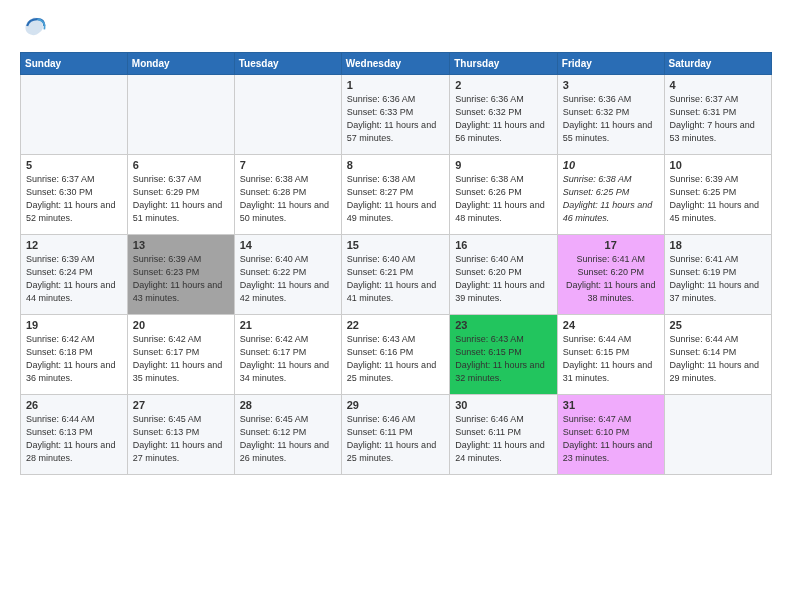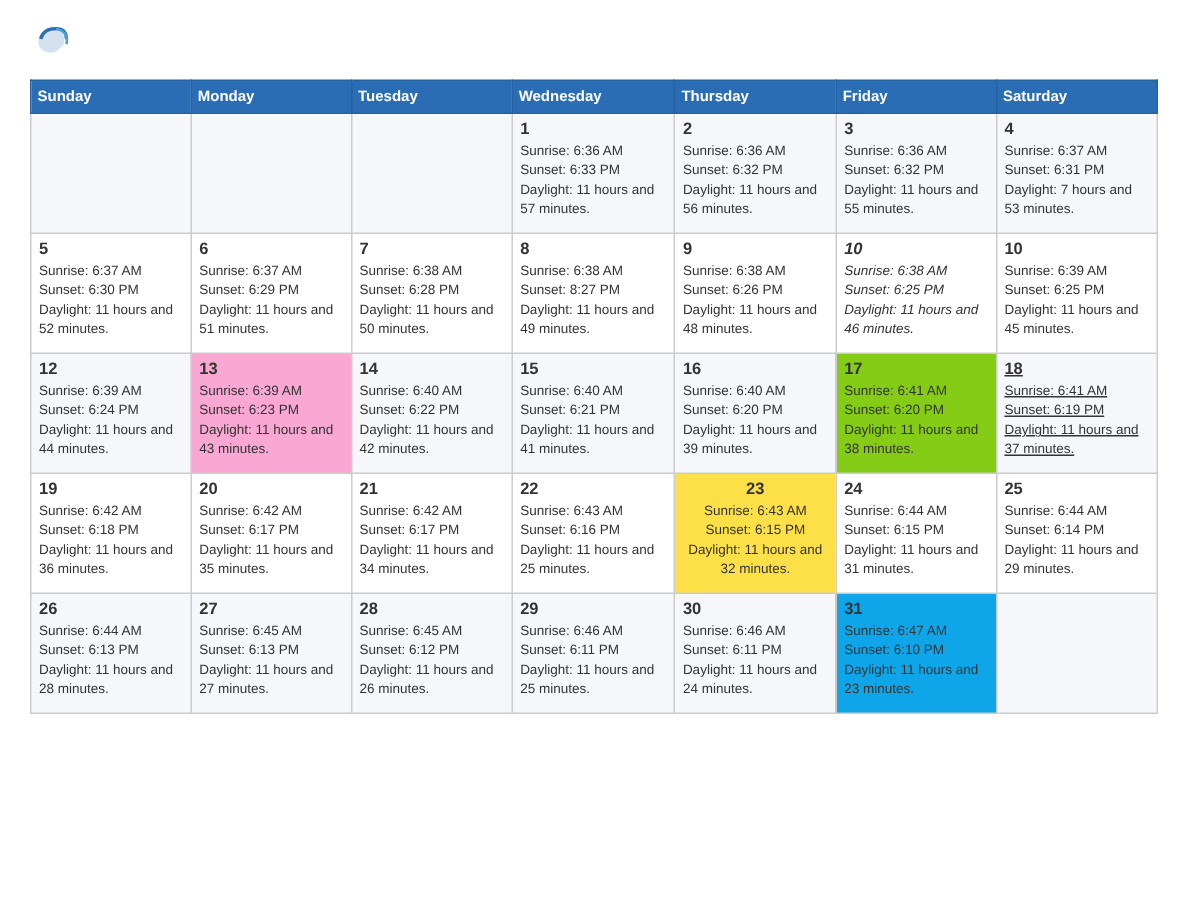--- a/index.html
+++ b/index.html
@@ -186,41 +186,41 @@
           <td style="background: rgb(255, 255, 255);">
             <span class="day-num">10</span>
             <div class="day-info"><span>Sunrise: 6:39 AM</span><br><span>Sunset: 6:25 PM</span><br><span>Daylight: 11 hours and 45 minutes.</span></div>
           </td>
         </tr>
         <tr>
           <td style="background: rgb(245, 247, 250);">
             <span class="day-num">12</span>
             <div class="day-info"><span>Sunrise: 6:39 AM</span><br><span>Sunset: 6:24 PM</span><br><span>Daylight: 11 hours and 44 minutes.</span></div>
           </td>
-          <td style="background: #f9a8d4;">
+          <td style="background: #a3a3a3;">
             <span class="day-num">13</span>
             <div class="day-info"><span>Sunrise: 6:39 AM</span><br><span>Sunset: 6:23 PM</span><br><span>Daylight: 11 hours and 43 minutes.</span></div>
           </td>
           <td style="background: rgb(245, 247, 250);">
             <span class="day-num">14</span>
             <div class="day-info"><span>Sunrise: 6:40 AM</span><br><span>Sunset: 6:22 PM</span><br><span>Daylight: 11 hours and 42 minutes.</span></div>
           </td>
           <td style="background: rgb(245, 247, 250);">
             <span class="day-num">15</span>
             <div class="day-info"><span>Sunrise: 6:40 AM</span><br><span>Sunset: 6:21 PM</span><br><span>Daylight: 11 hours and 41 minutes.</span></div>
           </td>
           <td style="background: rgb(245, 247, 250);">
             <span class="day-num">16</span>
             <div class="day-info"><span>Sunrise: 6:40 AM</span><br><span>Sunset: 6:20 PM</span><br><span>Daylight: 11 hours and 39 minutes.</span></div>
           </td>
-          <td style="background: #84cc16;">
+          <td style="background: #f0abfc; text-align: center;">
             <span class="day-num">17</span>
             <div class="day-info"><span>Sunrise: 6:41 AM</span><br><span>Sunset: 6:20 PM</span><br><span>Daylight: 11 hours and 38 minutes.</span></div>
           </td>
-          <td style="background: rgb(245, 247, 250); text-decoration: underline;">
+          <td style="background: rgb(245, 247, 250);">
             <span class="day-num">18</span>
             <div class="day-info"><span>Sunrise: 6:41 AM</span><br><span>Sunset: 6:19 PM</span><br><span>Daylight: 11 hours and 37 minutes.</span></div>
           </td>
         </tr>
         <tr>
           <td style="background: rgb(255, 255, 255);">
             <span class="day-num">19</span>
             <div class="day-info"><span>Sunrise: 6:42 AM</span><br><span>Sunset: 6:18 PM</span><br><span>Daylight: 11 hours and 36 minutes.</span></div>
           </td>
           <td style="background: rgb(255, 255, 255);">
@@ -228,21 +228,21 @@
             <div class="day-info"><span>Sunrise: 6:42 AM</span><br><span>Sunset: 6:17 PM</span><br><span>Daylight: 11 hours and 35 minutes.</span></div>
           </td>
           <td style="background: rgb(255, 255, 255);">
             <span class="day-num">21</span>
             <div class="day-info"><span>Sunrise: 6:42 AM</span><br><span>Sunset: 6:17 PM</span><br><span>Daylight: 11 hours and 34 minutes.</span></div>
           </td>
           <td style="background: rgb(255, 255, 255);">
             <span class="day-num">22</span>
             <div class="day-info"><span>Sunrise: 6:43 AM</span><br><span>Sunset: 6:16 PM</span><br><span>Daylight: 11 hours and 25 minutes.</span></div>
           </td>
-          <td style="background: #fde047; text-align: center;">
+          <td style="background: #22c55e;">
             <span class="day-num">23</span>
             <div class="day-info"><span>Sunrise: 6:43 AM</span><br><span>Sunset: 6:15 PM</span><br><span>Daylight: 11 hours and 32 minutes.</span></div>
           </td>
           <td style="background: rgb(255, 255, 255); margin-left: 16px;">
             <span class="day-num">24</span>
             <div class="day-info"><span>Sunrise: 6:44 AM</span><br><span>Sunset: 6:15 PM</span><br><span>Daylight: 11 hours and 31 minutes.</span></div>
           </td>
           <td style="background: rgb(255, 255, 255);">
             <span class="day-num">25</span>
             <div class="day-info"><span>Sunrise: 6:44 AM</span><br><span>Sunset: 6:14 PM</span><br><span>Daylight: 11 hours and 29 minutes.</span></div>
@@ -262,21 +262,21 @@
             <div class="day-info"><span>Sunrise: 6:45 AM</span><br><span>Sunset: 6:12 PM</span><br><span>Daylight: 11 hours and 26 minutes.</span></div>
           </td>
           <td style="background: rgb(245, 247, 250); margin-left: 33px;">
             <span class="day-num">29</span>
             <div class="day-info"><span>Sunrise: 6:46 AM</span><br><span>Sunset: 6:11 PM</span><br><span>Daylight: 11 hours and 25 minutes.</span></div>
           </td>
           <td style="background: rgb(245, 247, 250);">
             <span class="day-num">30</span>
             <div class="day-info"><span>Sunrise: 6:46 AM</span><br><span>Sunset: 6:11 PM</span><br><span>Daylight: 11 hours and 24 minutes.</span></div>
           </td>
-          <td style="background: #0ea5e9;">
+          <td style="background: #f0abfc;">
             <span class="day-num">31</span>
             <div class="day-info"><span>Sunrise: 6:47 AM</span><br><span>Sunset: 6:10 PM</span><br><span>Daylight: 11 hours and 23 minutes.</span></div>
           </td>
           <td class="empty-cell" style="background: rgb(245, 247, 250);"></td>
         </tr>
       </tbody>
   </table>
 </div>
 
 </body></html>

